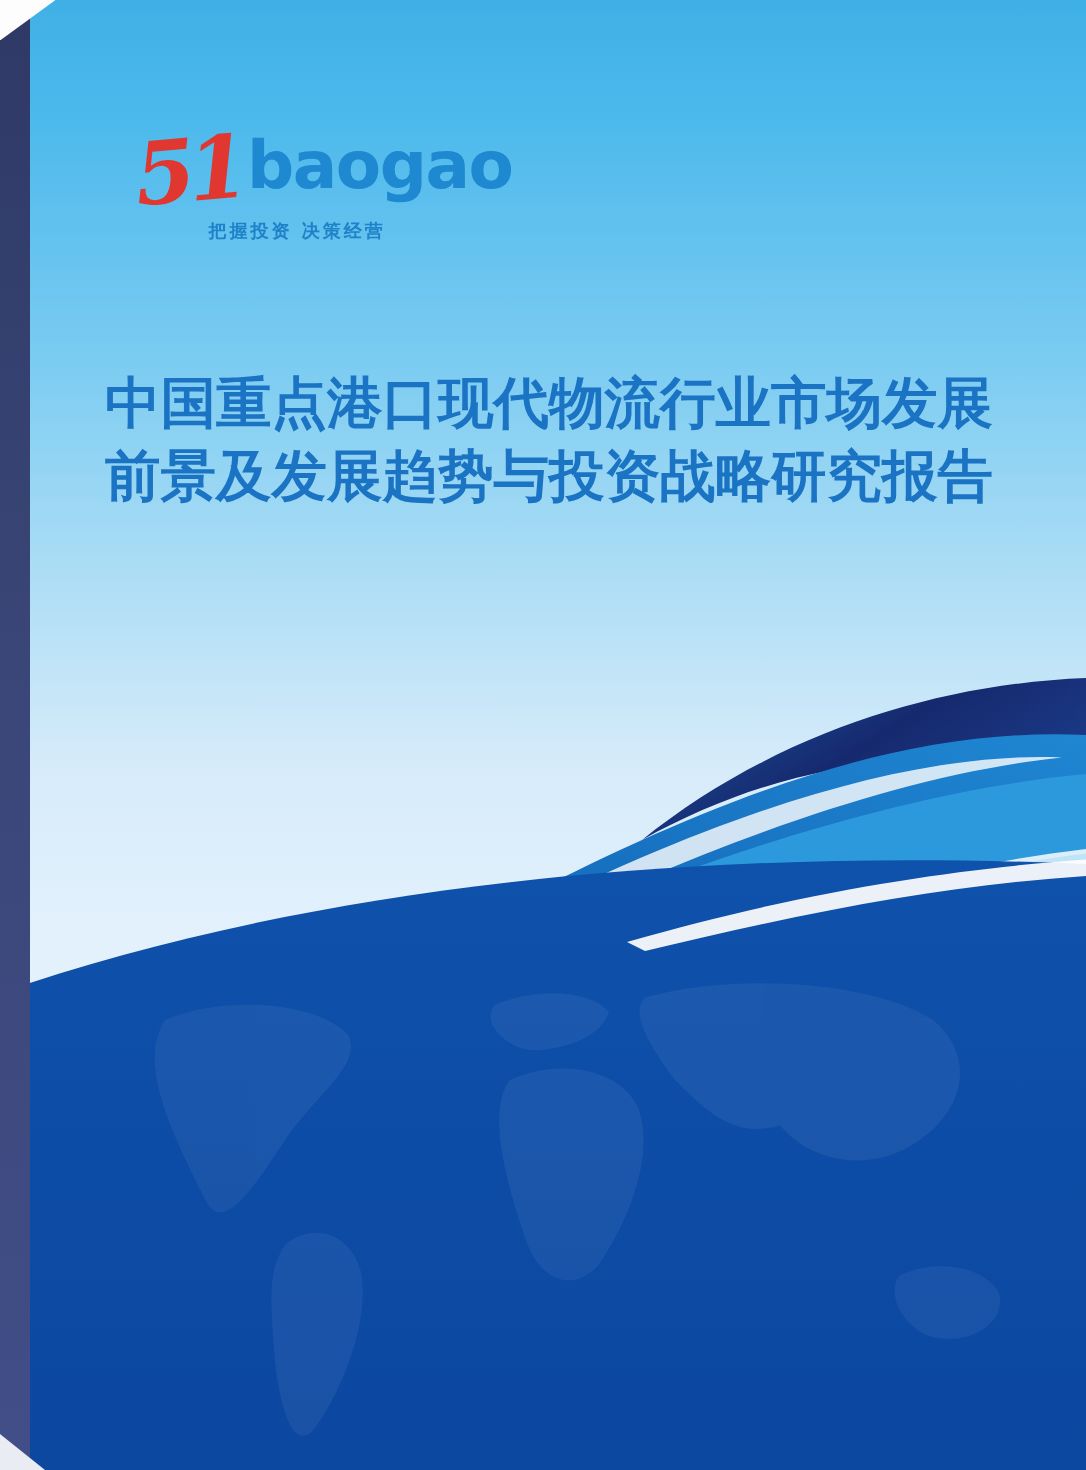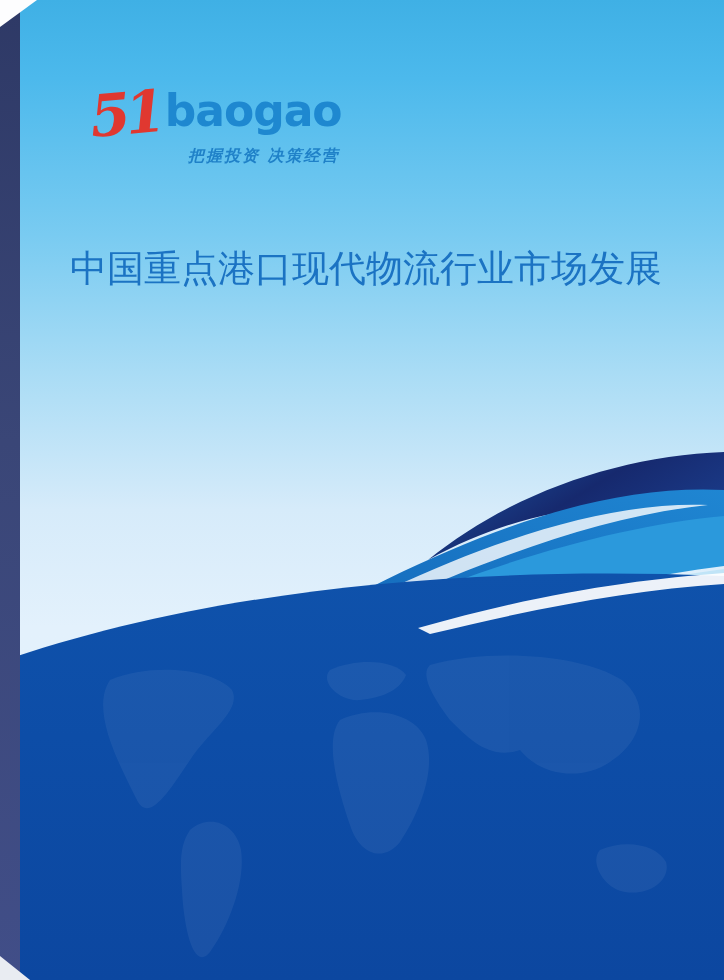--- a/index.html
+++ b/index.html
@@ -47,32 +47,32 @@
     letter-spacing:-5px;
     transform:rotate(-5deg);
     color:var(--logo-red,#e03830);
   }
   .logo-word{
     font-weight:bold;font-size:44px;line-height:54px;
     letter-spacing:-1px;margin-left:4px;
     color:var(--logo-blue,#1e88d0);
   }
   .logo-tagline{
-    margin-left:98px;margin-top:2px;
-    font-size:16px;font-weight:bold;font-style:italic;
+    margin-left:49px;margin-top:2px;
+    font-size:12px;font-weight:bold;
     letter-spacing:2px;
     color:var(--tagline-blue,#1f81c8);
   }
 
   
   .title{
     position:absolute;left:70px;top:244px;width:592px;
     text-align:left;z-index:2;
     color:var(--title-blue,#1b73c3);
-    font-weight:normal;font-size:37px;line-height:49px;
+    font-weight:bold;font-size:37px;line-height:49px;
   }
   .title .line{white-space:nowrap;}
 
   
   .waves{position:absolute;left:0;top:430px;width:724px;height:550px;z-index:1;}
 </style>
 </head>
 <body>
 
 <div class="page">
@@ -122,19 +122,20 @@
   <div class="logo">
     <div class="logo-row">
       <span class="logo-num">51</span>
       <span class="logo-word">baogao</span>
     </div>
     <div class="logo-tagline">把握投资 决策经营</div>
   </div>
 
   <div class="title">
     <div class="line">中国重点港口现代物流行业市场发展</div>
+    <div class="line">前景及发展趋势与投资战略研究报告</div>
   </div>
 
   <div class="left-strip"></div>
   <div class="corner-top"></div>
   <div class="corner-bottom"></div>
 
 </div>
 
 </body></html>

